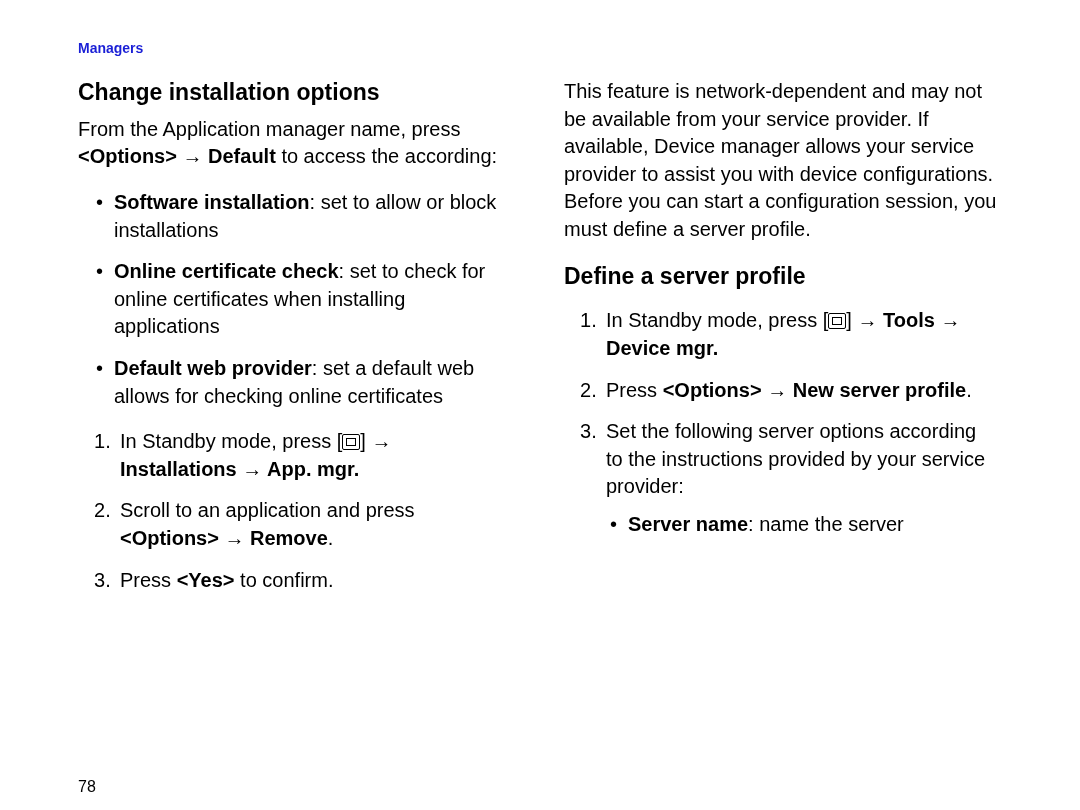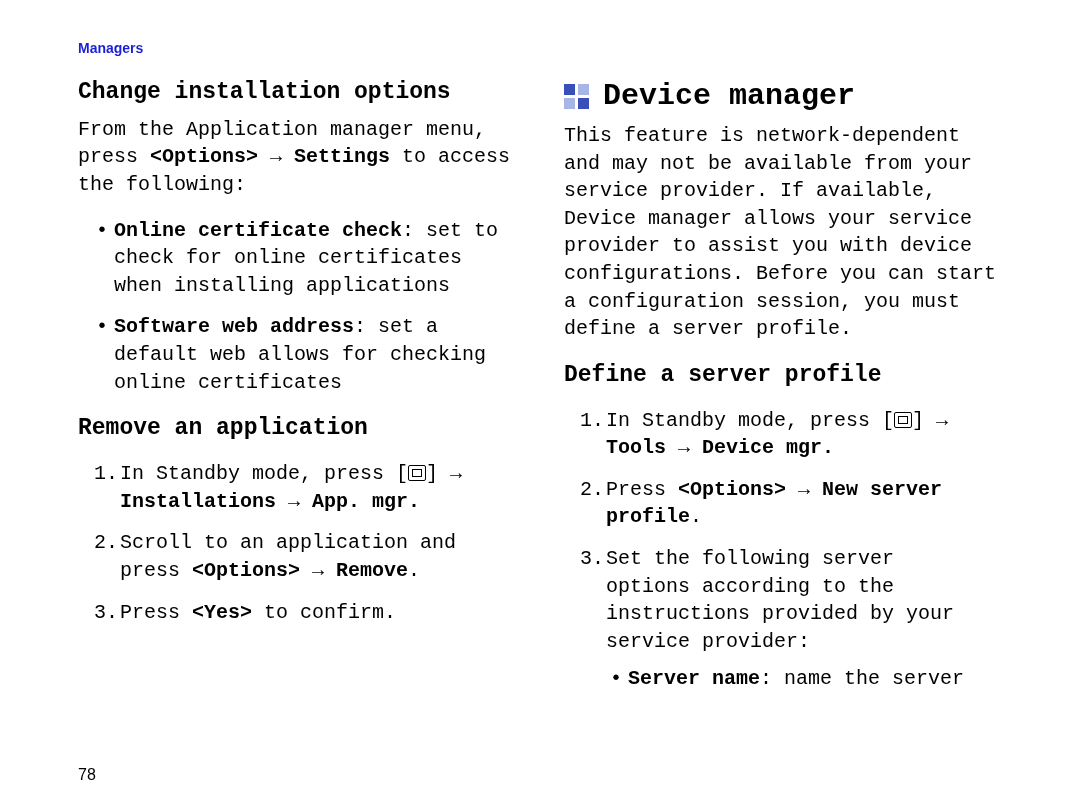--- a/index.html
+++ b/index.html
@@ -25,21 +25,20 @@
     font-size: 14px;
     margin-bottom: 22px;
   }
   .columns {
     display: flex;
     gap: 48px;
   }
   .col {
     flex: 1;
     min-width: 0;
-    font-family: Liberation Mono, monospace;
   }
   h2 {
     font-size: 23px;
     font-weight: 700;
     margin: 0 0 8px 0;
     line-height: 1.3;
   }
   h1.device {
     font-size: 30px;
     font-weight: 700;
@@ -112,21 +111,21 @@
     position: relative;
   }
   .key-icon::after{
     content:"";
     position:absolute;
     left:3px; right:3px; top:3px; bottom:3px;
     border:1px solid #000;
   }
   .pagenum {
     position: absolute;
-    bottom: 26px;
+    bottom: 14px;
     left: 78px;
     font-size: 16px;
   }
   ul.inner {
     padding-left: 4px;
     margin-top: 10px;
     margin-bottom: 0;
   }
 </style>
 </head>
@@ -136,59 +135,52 @@
 
   <div class="header">Managers</div>
 
   <div class="columns">
 
     <div class="col">
 
       <h2>Change installation options</h2>
 
       <p>
-        <span>From the Application manager menu, press </span><span class="b">&lt;Options&gt;</span><span class="arrow"> → </span><span class="b">Settings</span><span> to access the following:</span>
+        <span>From the Application manager name, press </span><span class="b">&lt;Options&gt;</span><span class="arrow"> → </span><span class="b">Default</span><span> to access the according:</span>
       </p>
 
       <ul>
         <li>
+          <span class="b">Software installation</span><span>: set to allow or block installations</span>
+        </li>
+        <li>
           <span class="b">Online certificate check</span><span>: set to check for online certificates when installing applications</span>
         </li>
         <li>
-          <span class="b">Software web address</span><span>: set a default web allows for checking online certificates</span>
+          <span class="b">Default web provider</span><span>: set a default web allows for checking online certificates</span>
         </li>
       </ul>
 
-      <h2>Remove an application</h2>
 
       <ol>
         <li>
           <span>In Standby mode, press [</span><span class="key-icon"></span><span>] → </span><span class="b">Installations → App. mgr.</span>
         </li>
         <li>
           <span>Scroll to an application and press </span><span class="b">&lt;Options&gt; → Remove</span><span>.</span>
         </li>
         <li>
           <span>Press </span><span class="b">&lt;Yes&gt;</span><span> to confirm.</span>
         </li>
       </ol>
 
     </div>
 
     <div class="col">
 
-      <h1 class="device">
-        <span class="squares-icon">
-            <span></span>
-            <span></span>
-            <span></span>
-            <span></span>
-          </span>
-        <span>Device manager</span>
-      </h1>
 
       <p>This feature is network-dependent and may not be available from your service provider. If available, Device manager allows your service provider to assist you with device configurations. Before you can start a configuration session, you must define a server profile.</p>
 
       <h2>Define a server profile</h2>
 
       <ol>
         <li>
           <span>In Standby mode, press [</span><span class="key-icon"></span><span>] → </span><span class="b">Tools → Device mgr.</span>
         </li>
         <li>

